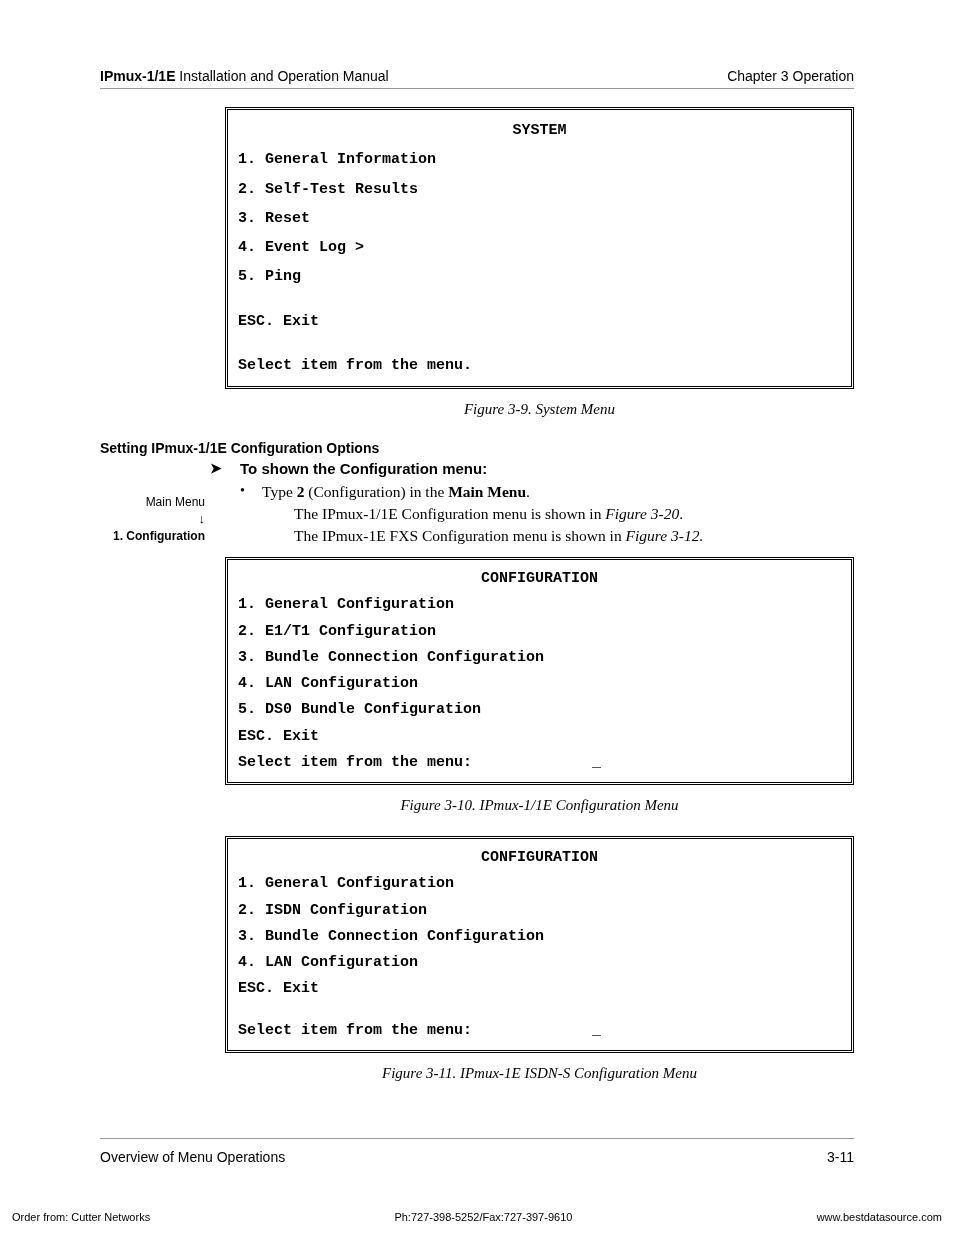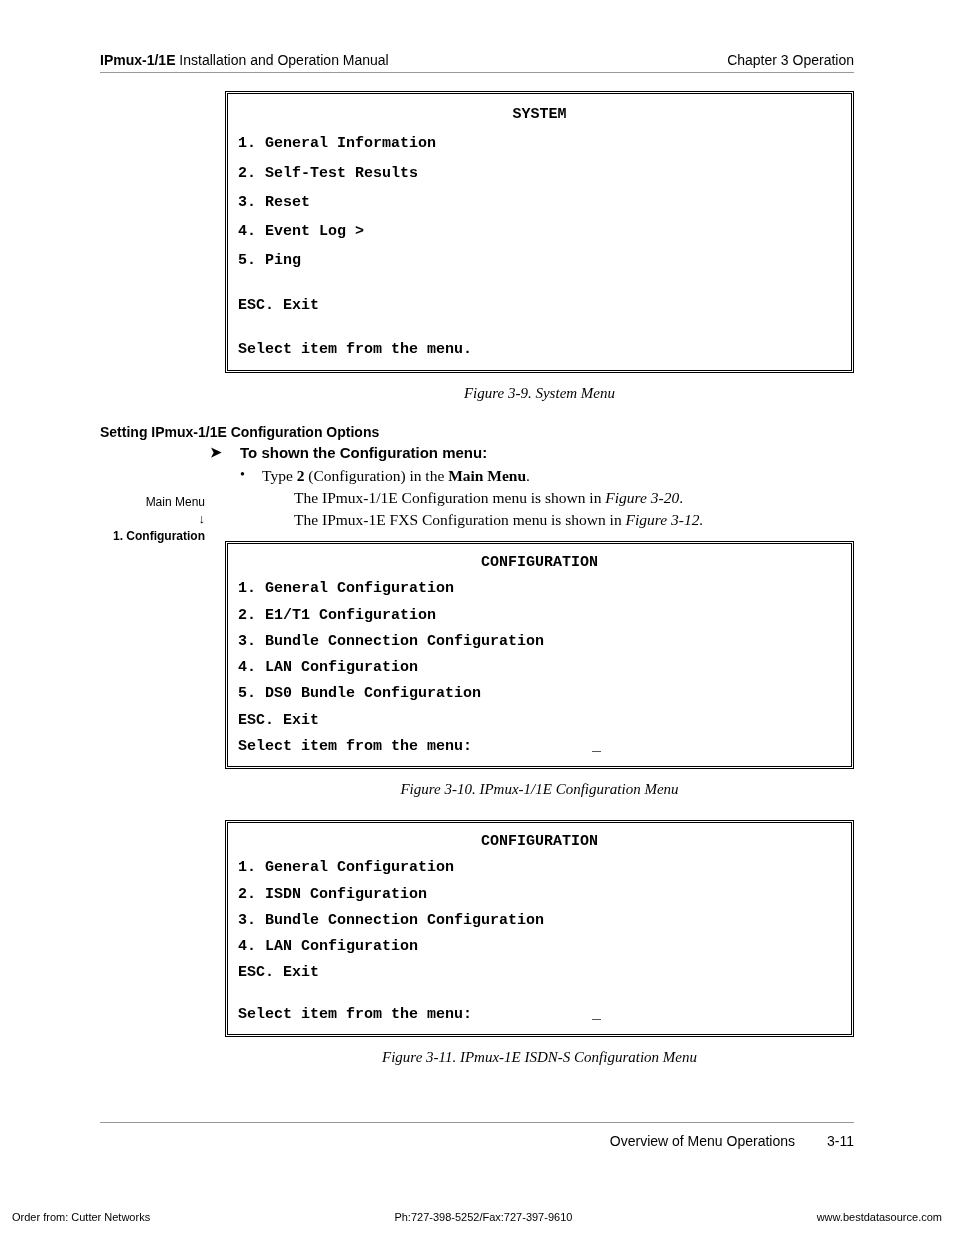--- a/index.html
+++ b/index.html
@@ -7,21 +7,21 @@
     margin: 0;
     padding: 0;
     background: #fff;
     font-family: "Times New Roman", Times, serif;
     color: #000;
   }
   .page {
     width: 954px;
     height: 1235px;
     position: relative;
-    padding: 52px 100px 40px 100px;
+    padding: 68px 100px 40px 100px;
   }
   .header {
     display: flex;
     justify-content: space-between;
     font-size: 14px;
     border-bottom: 1px solid #999;
     padding-bottom: 4px;
     margin-bottom: 18px;
     font-family: Arial, Helvetica, sans-serif;
   }
@@ -90,21 +90,21 @@
   .sidebar-line1 { margin-bottom: 2px; }
   .sidebar-arrow { font-family: "Times New Roman", serif; font-size: 13px; margin-bottom: 2px;}
   .sidebar-line2 { font-weight: bold; }
   .footer-bar {
     border-top: 1px solid #999;
     margin-top: 24px;
     padding-top: 10px;
     font-family: Arial, Helvetica, sans-serif;
     font-size: 14px;
     display: flex;
-    justify-content: flex-end;
+    justify-content: space-between;
     gap: 32px;
   }
   .bottom-footer {
     position: absolute;
     bottom: 12px;
     left: 12px;
     right: 12px;
     display: flex;
     justify-content: space-between;
     font-family: Arial, Helvetica, sans-serif;

